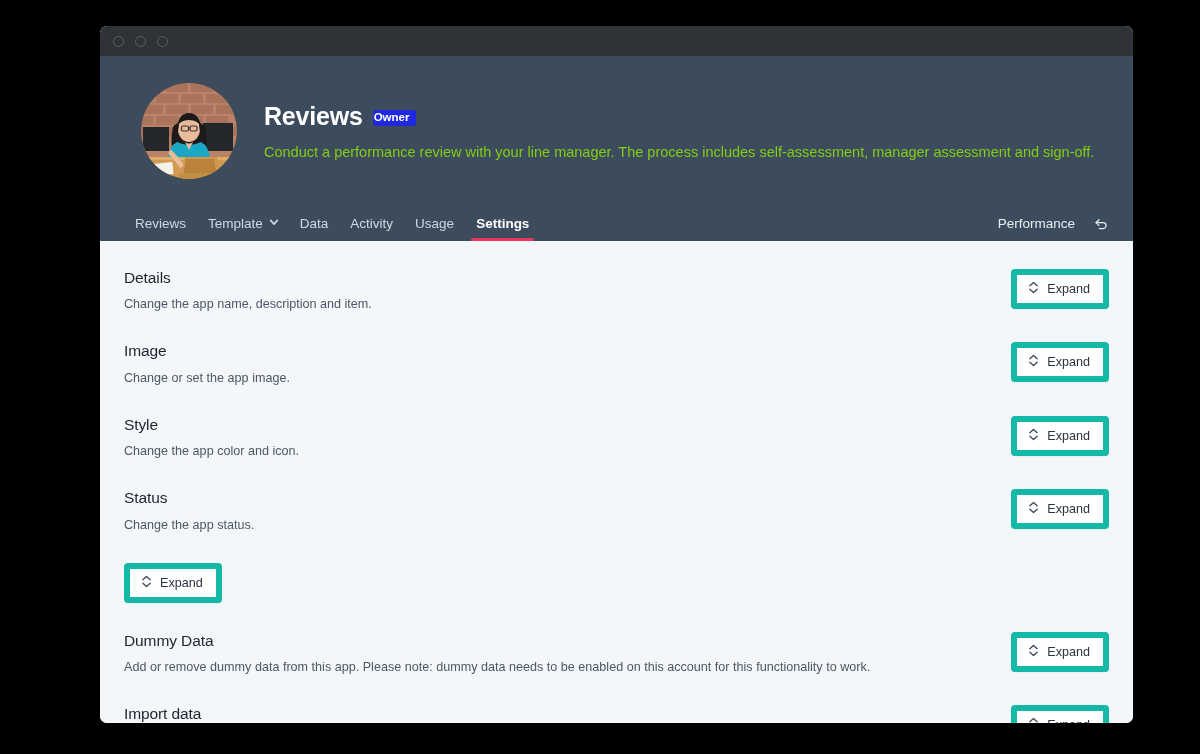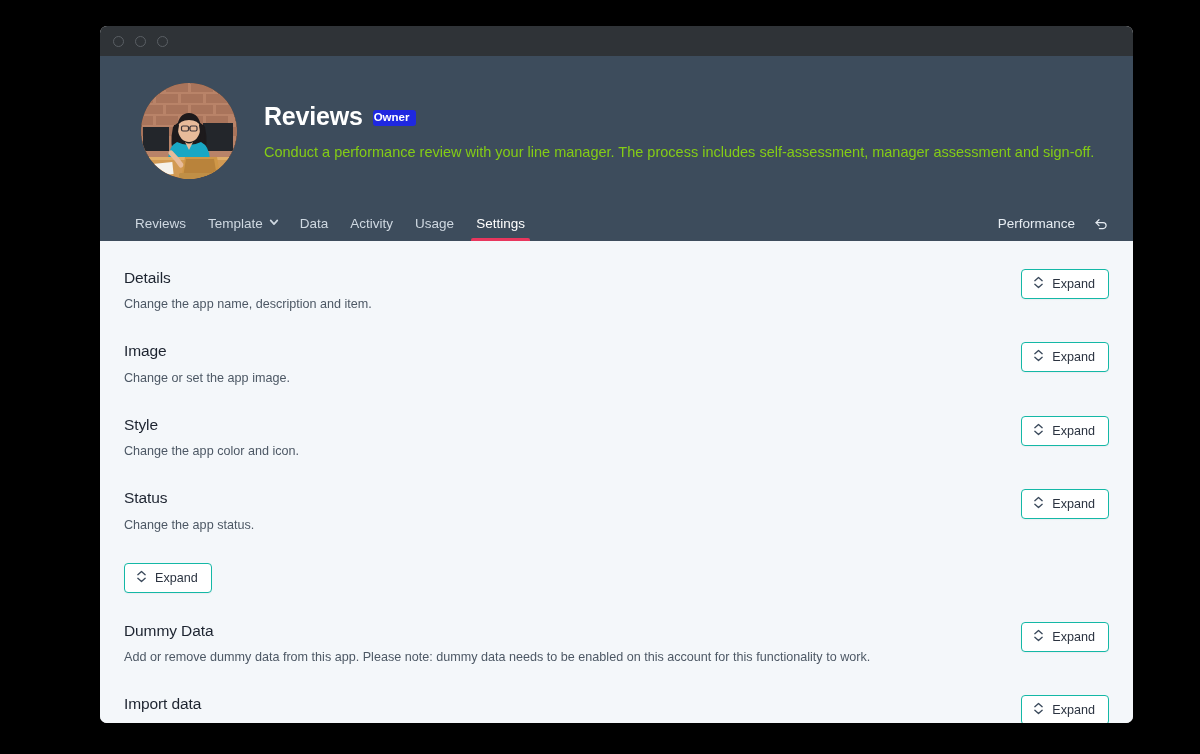--- a/index.html
+++ b/index.html
@@ -118,21 +118,21 @@
     font-size: 13.5px;
     color: #cfd8e1;
     display: flex;
     align-items: center;
     gap: 6px;
     cursor: pointer;
     white-space: nowrap;
   }
   .nav-item.active {
     color: #ffffff;
-    font-weight: normal;
+    font-weight: bold;
   }
   .nav-item.active::after {
     content: "";
     position: absolute;
     left: 6px;
     right: 6px;
     bottom: 0;
     height: 3.5px;
     background: #e8365d;
     border-radius: 2px 2px 0 0;
@@ -189,21 +189,21 @@
     color: #4d5865;
     line-height: 1.35;
   }
 
   .expand-btn {
     flex: 0 0 auto;
     display: inline-flex;
     align-items: center;
     gap: 8px;
     background: #ffffff;
-    border: 1px solid #14b8a6;
+    border: 6px solid #14b8a6;
     border-radius: 4px;
     padding: 6px 13px 6px 11px;
     font-size: 12.6px;
     color: #2b3340;
     cursor: pointer;
     font-family: "Liberation Sans", sans-serif;
     box-shadow: 0 1px 1px rgba(16,24,40,0.04);
     margin-top: 2px;
   }
   .expand-icon { display: block; }

